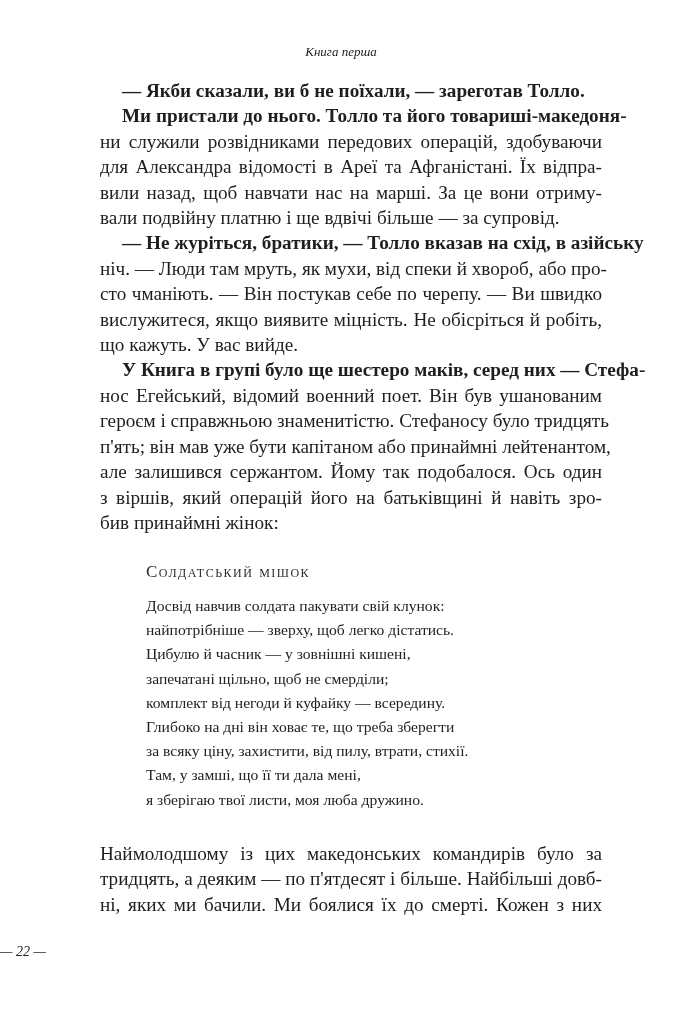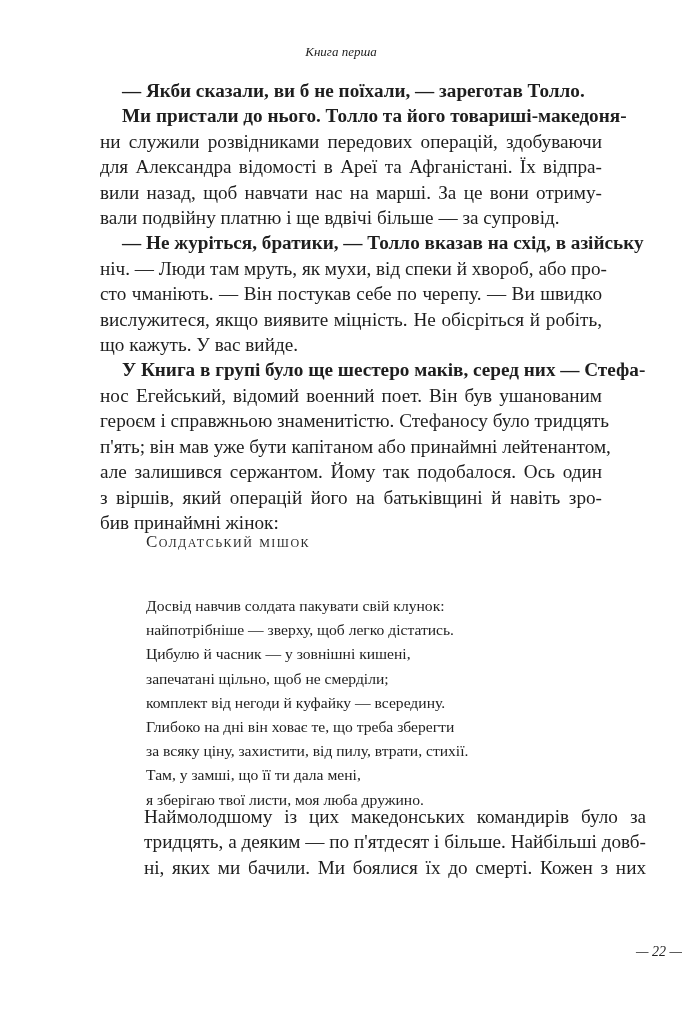--- a/index.html
+++ b/index.html
@@ -14,32 +14,32 @@
   }
   .body-text {
     position: absolute; left: 100px; width: 502px;
     font-size: 19.2px; line-height: 25.4px;
   }
   .line { display: block; white-space: nowrap; text-align: justify; text-align-last: justify; }
   .line.last { text-align-last: left; }
   .line.indent { padding-left: 22px; font-weight: bold; }
   #block1 { top: 78px; }
   .poem-title {
-    position: absolute; top: 532px; left: 146px;
+    position: absolute; top: 562px; left: 146px;
     font-size: 17px; letter-spacing: 1.5px; font-variant: small-caps; color: #2a2a2a;
   }
   .poem {
     position: absolute; top: 594px; left: 146px;
     font-size: 15.6px; line-height: 24.2px; color: #222;
   }
   .poem .pline { display: block; white-space: nowrap; }
-  #block2 { top: 804px; margin-left: 44px; }
+  #block2 { top: 841px; }
   .folio {
     position: absolute; top: 944px; left: 0; width: 682px;
-    text-align: right; font-style: italic; font-size: 14px; color: #222;
+    text-align: left; font-style: italic; font-size: 14px; color: #222;
   }
 </style>
 </head>
 <body>
 
 <div class="running-head">Книга перша</div>
 
 <div class="body-text" id="block1">
     <div>
       <span class="line indent last">— Якби сказали, ви б не поїхали, — зареготав Толло.</span>

